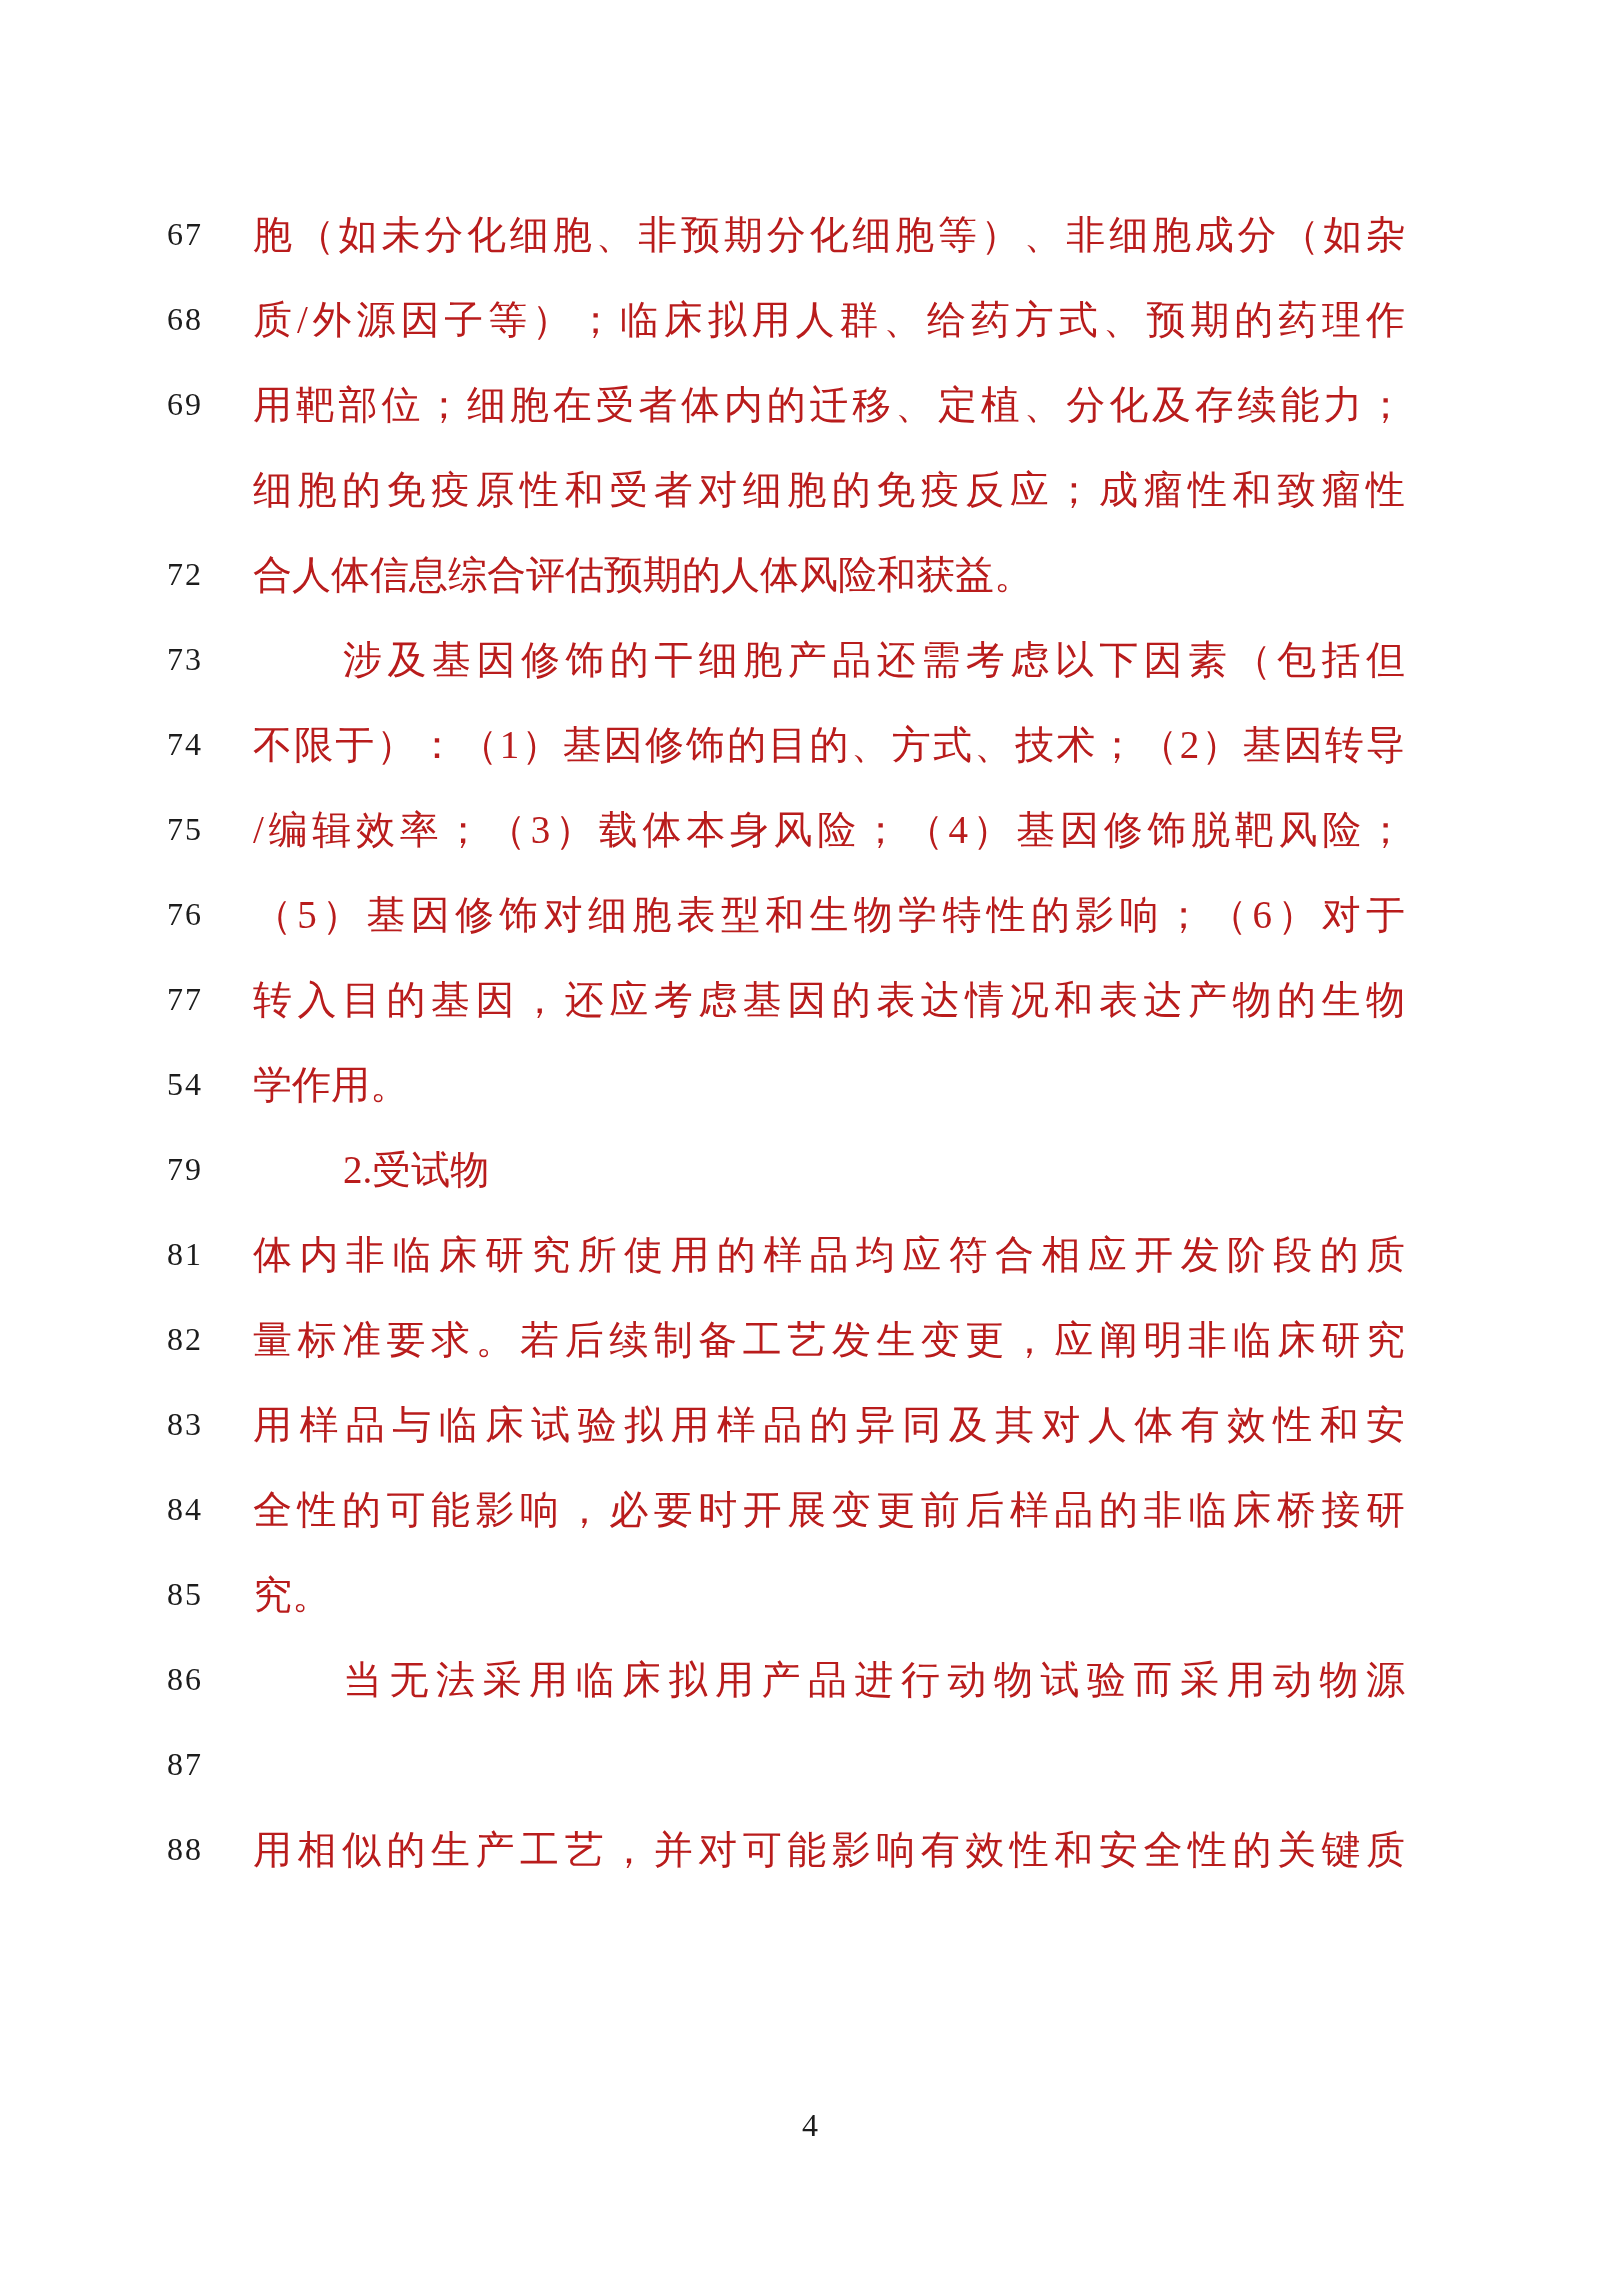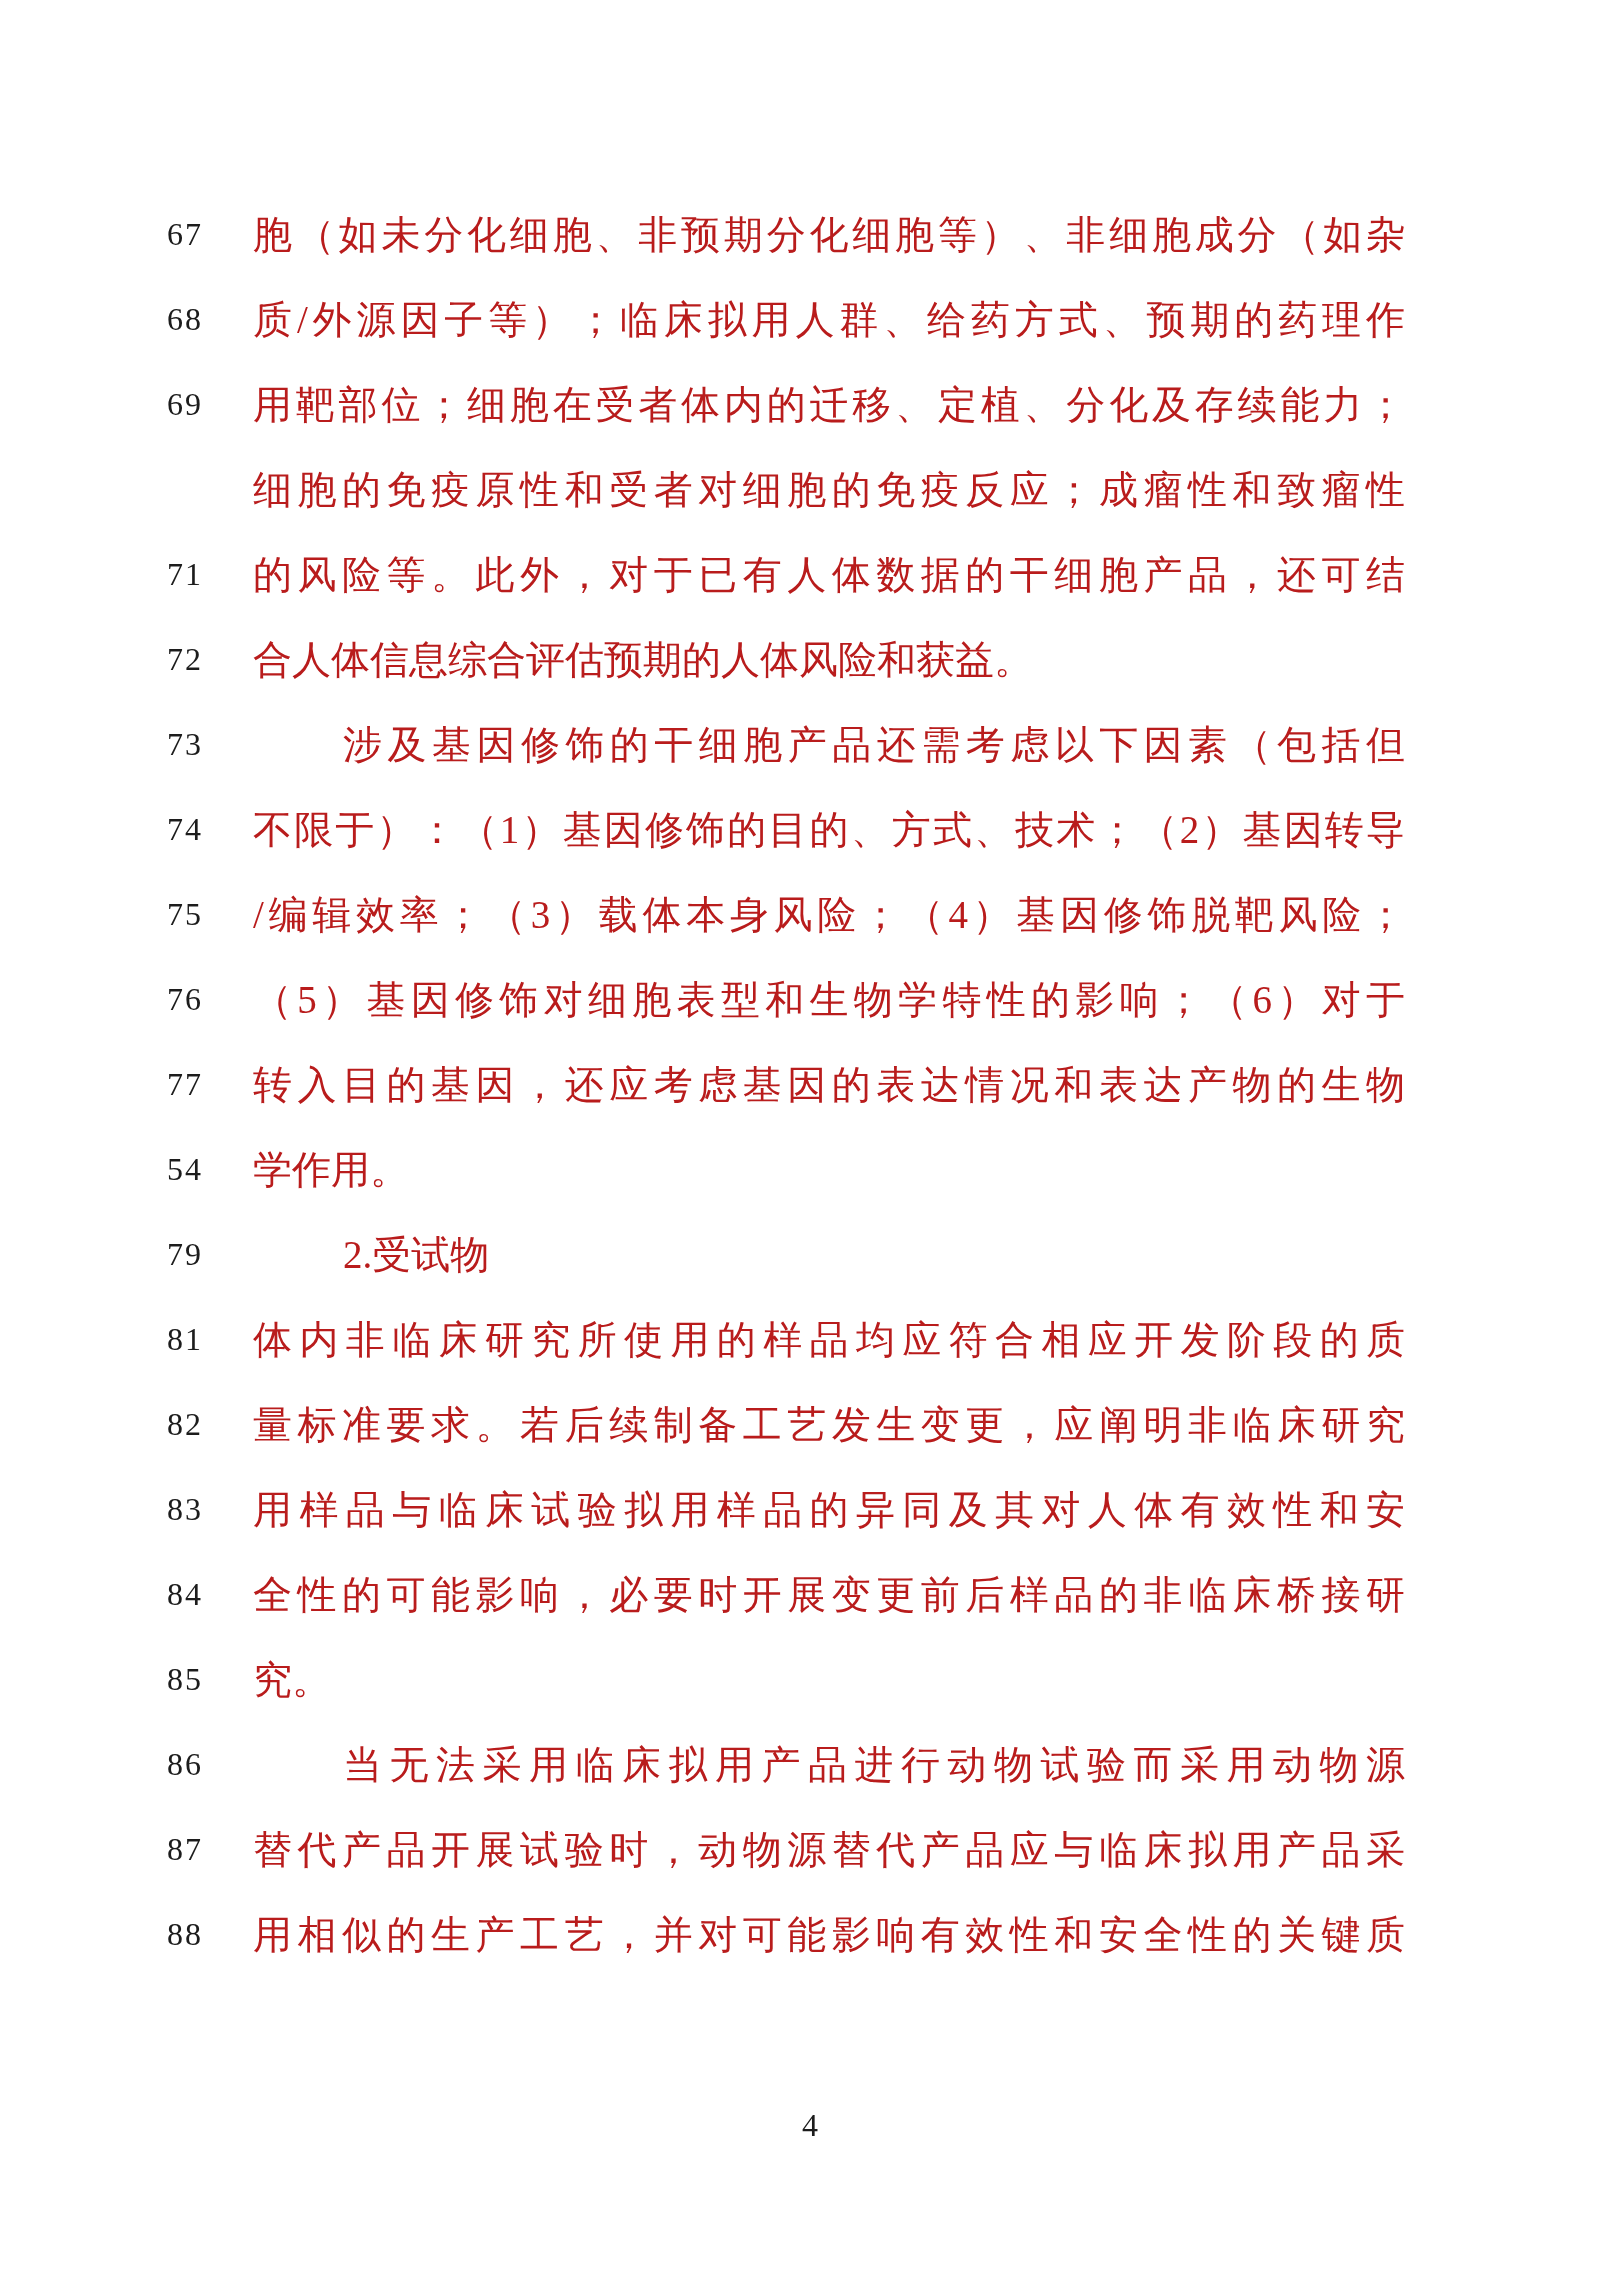--- a/index.html
+++ b/index.html
@@ -89,24 +89,20 @@
         <span class="txt just">质/外源因子等）；临床拟用人群、给药方式、预期的药理作</span>
       </div>
       <div class="line">
         <span class="num">69</span>
         <span class="txt just">用靶部位；细胞在受者体内的迁移、定植、分化及存续能力；</span>
       </div>
       <div class="line">
         <span class="txt just">细胞的免疫原性和受者对细胞的免疫反应；成瘤性和致瘤性</span>
       </div>
       <div class="line">
-        <span class="num">71</span>
-        <span class="txt just">的风险等。此外，对于已有人体数据的干细胞产品，还可结</span>
-      </div>
-      <div class="line">
         <span class="num">72</span>
         <span class="txt endline">合人体信息综合评估预期的人体风险和获益。</span>
       </div>
       <div class="line">
         <span class="num">73</span>
         <span class="txt just indent">涉及基因修饰的干细胞产品还需考虑以下因素（包括但</span>
       </div>
       <div class="line">
         <span class="num">74</span>
         <span class="txt just">不限于）：（1）基因修饰的目的、方式、技术；（2）基因转导</span>
@@ -150,21 +146,20 @@
       <div class="line">
         <span class="num">85</span>
         <span class="txt endline">究。</span>
       </div>
       <div class="line">
         <span class="num">86</span>
         <span class="txt just indent">当无法采用临床拟用产品进行动物试验而采用动物源</span>
       </div>
       <div class="line">
         <span class="num">87</span>
-        <span class="txt just">替代产品开展试验时，动物源替代产品应与临床拟用产品采</span>
       </div>
       <div class="line">
         <span class="num">88</span>
         <span class="txt just">用相似的生产工艺，并对可能影响有效性和安全性的关键质</span>
       </div>
     </div>
   <div class="footer">
     <span class="pagenum">4</span>
   </div>
 </div>

